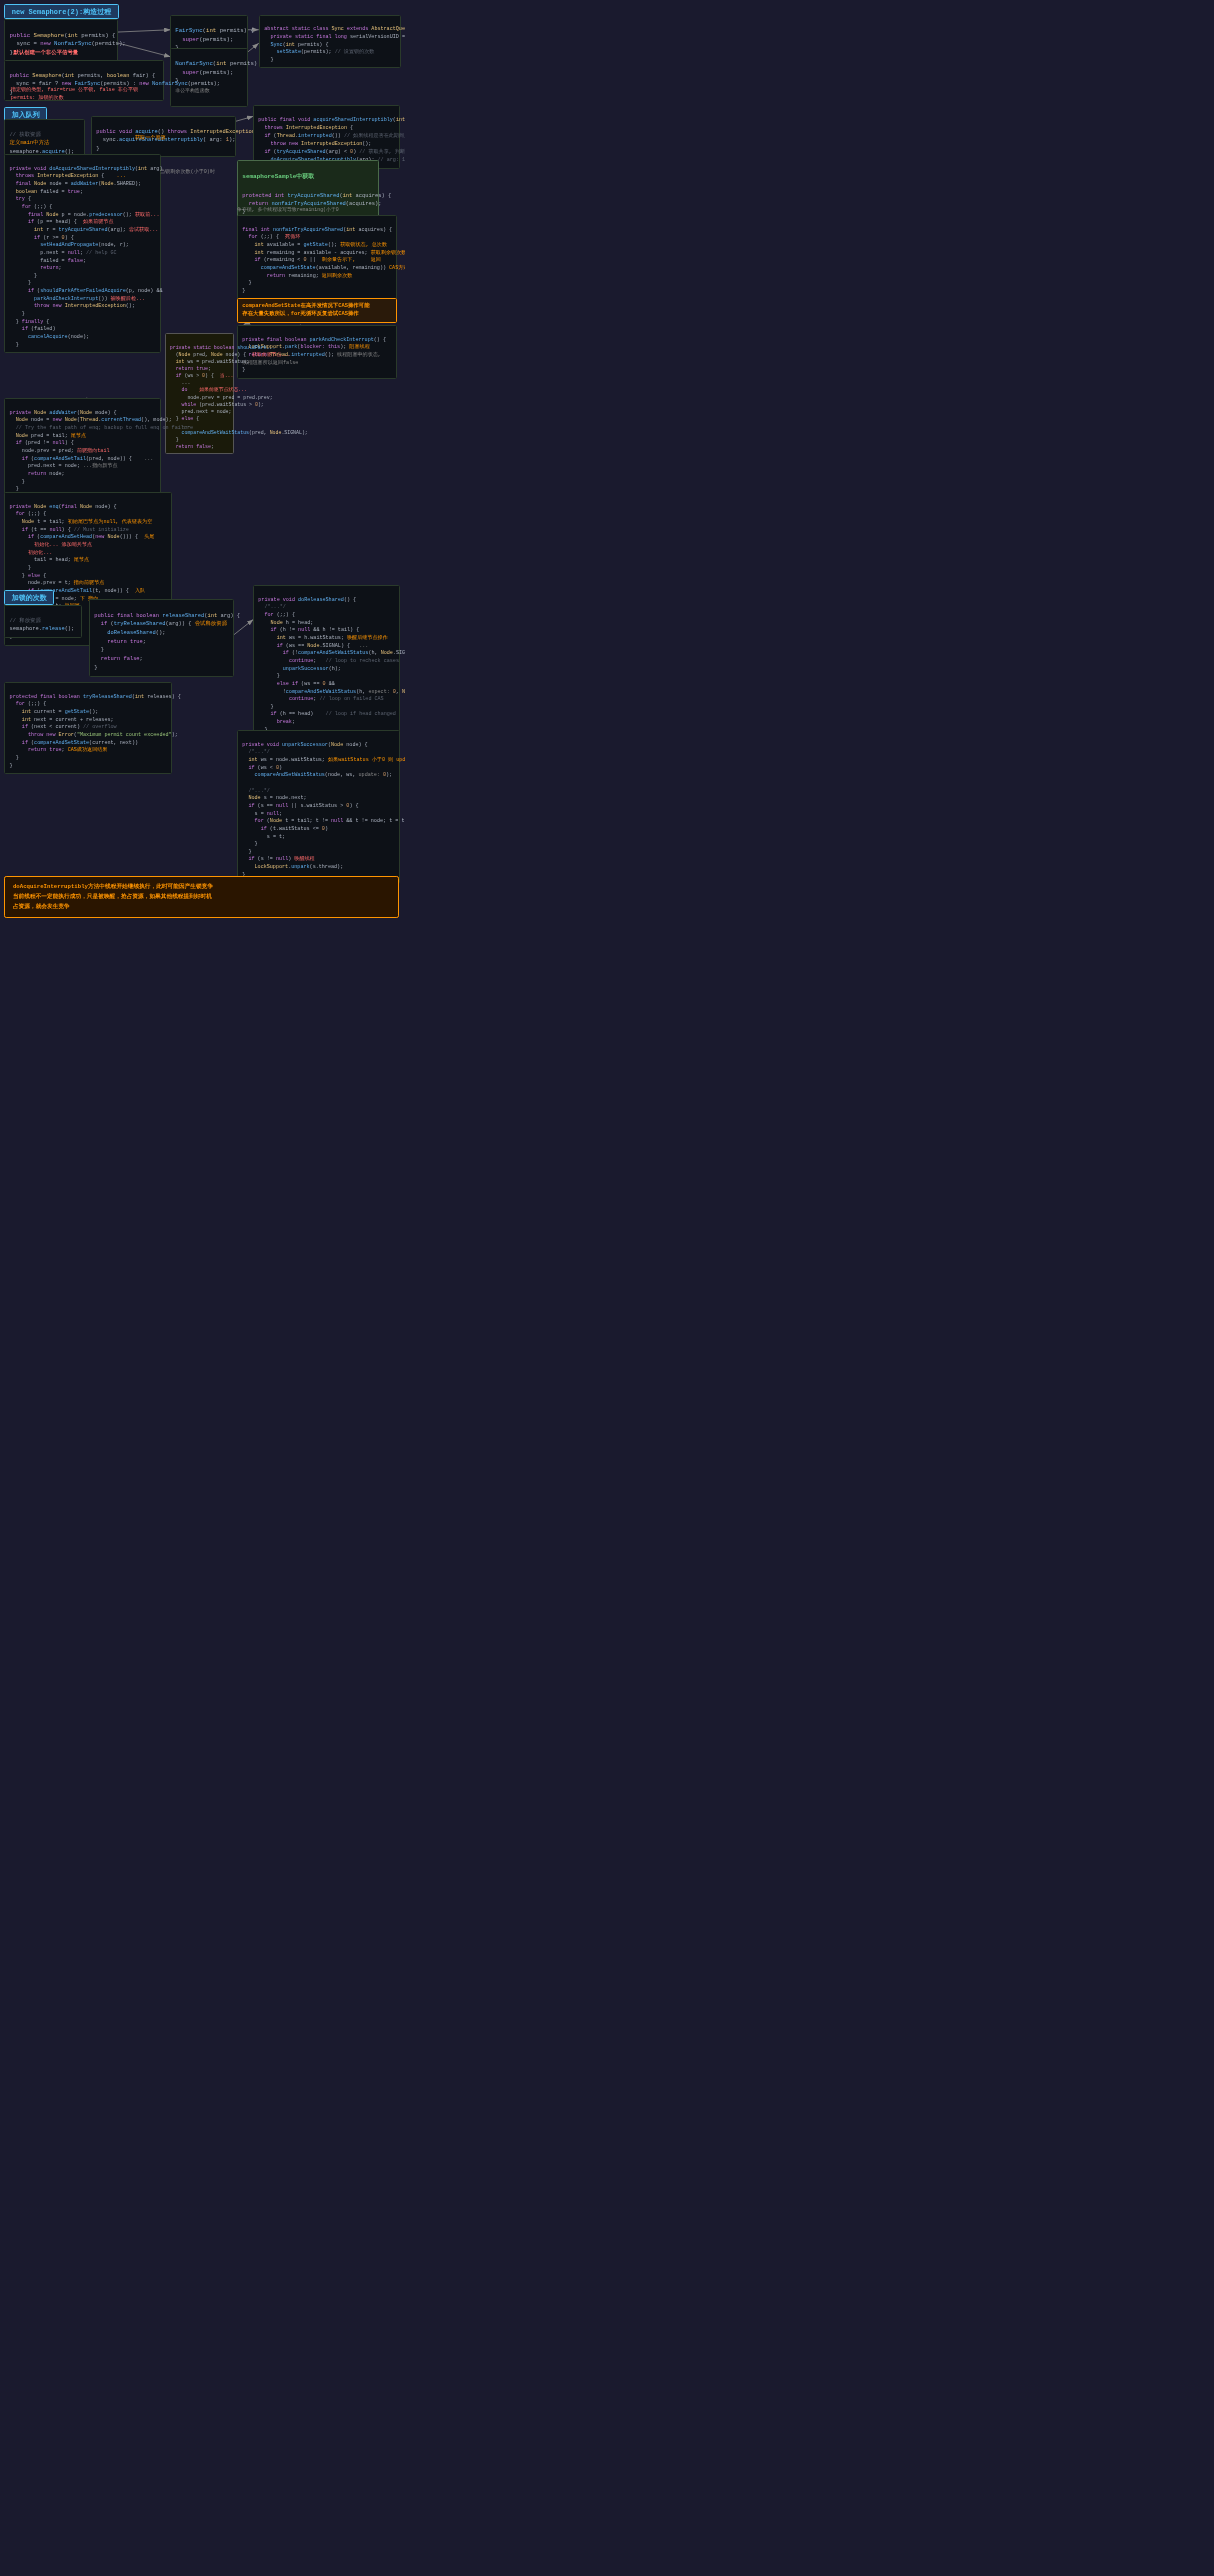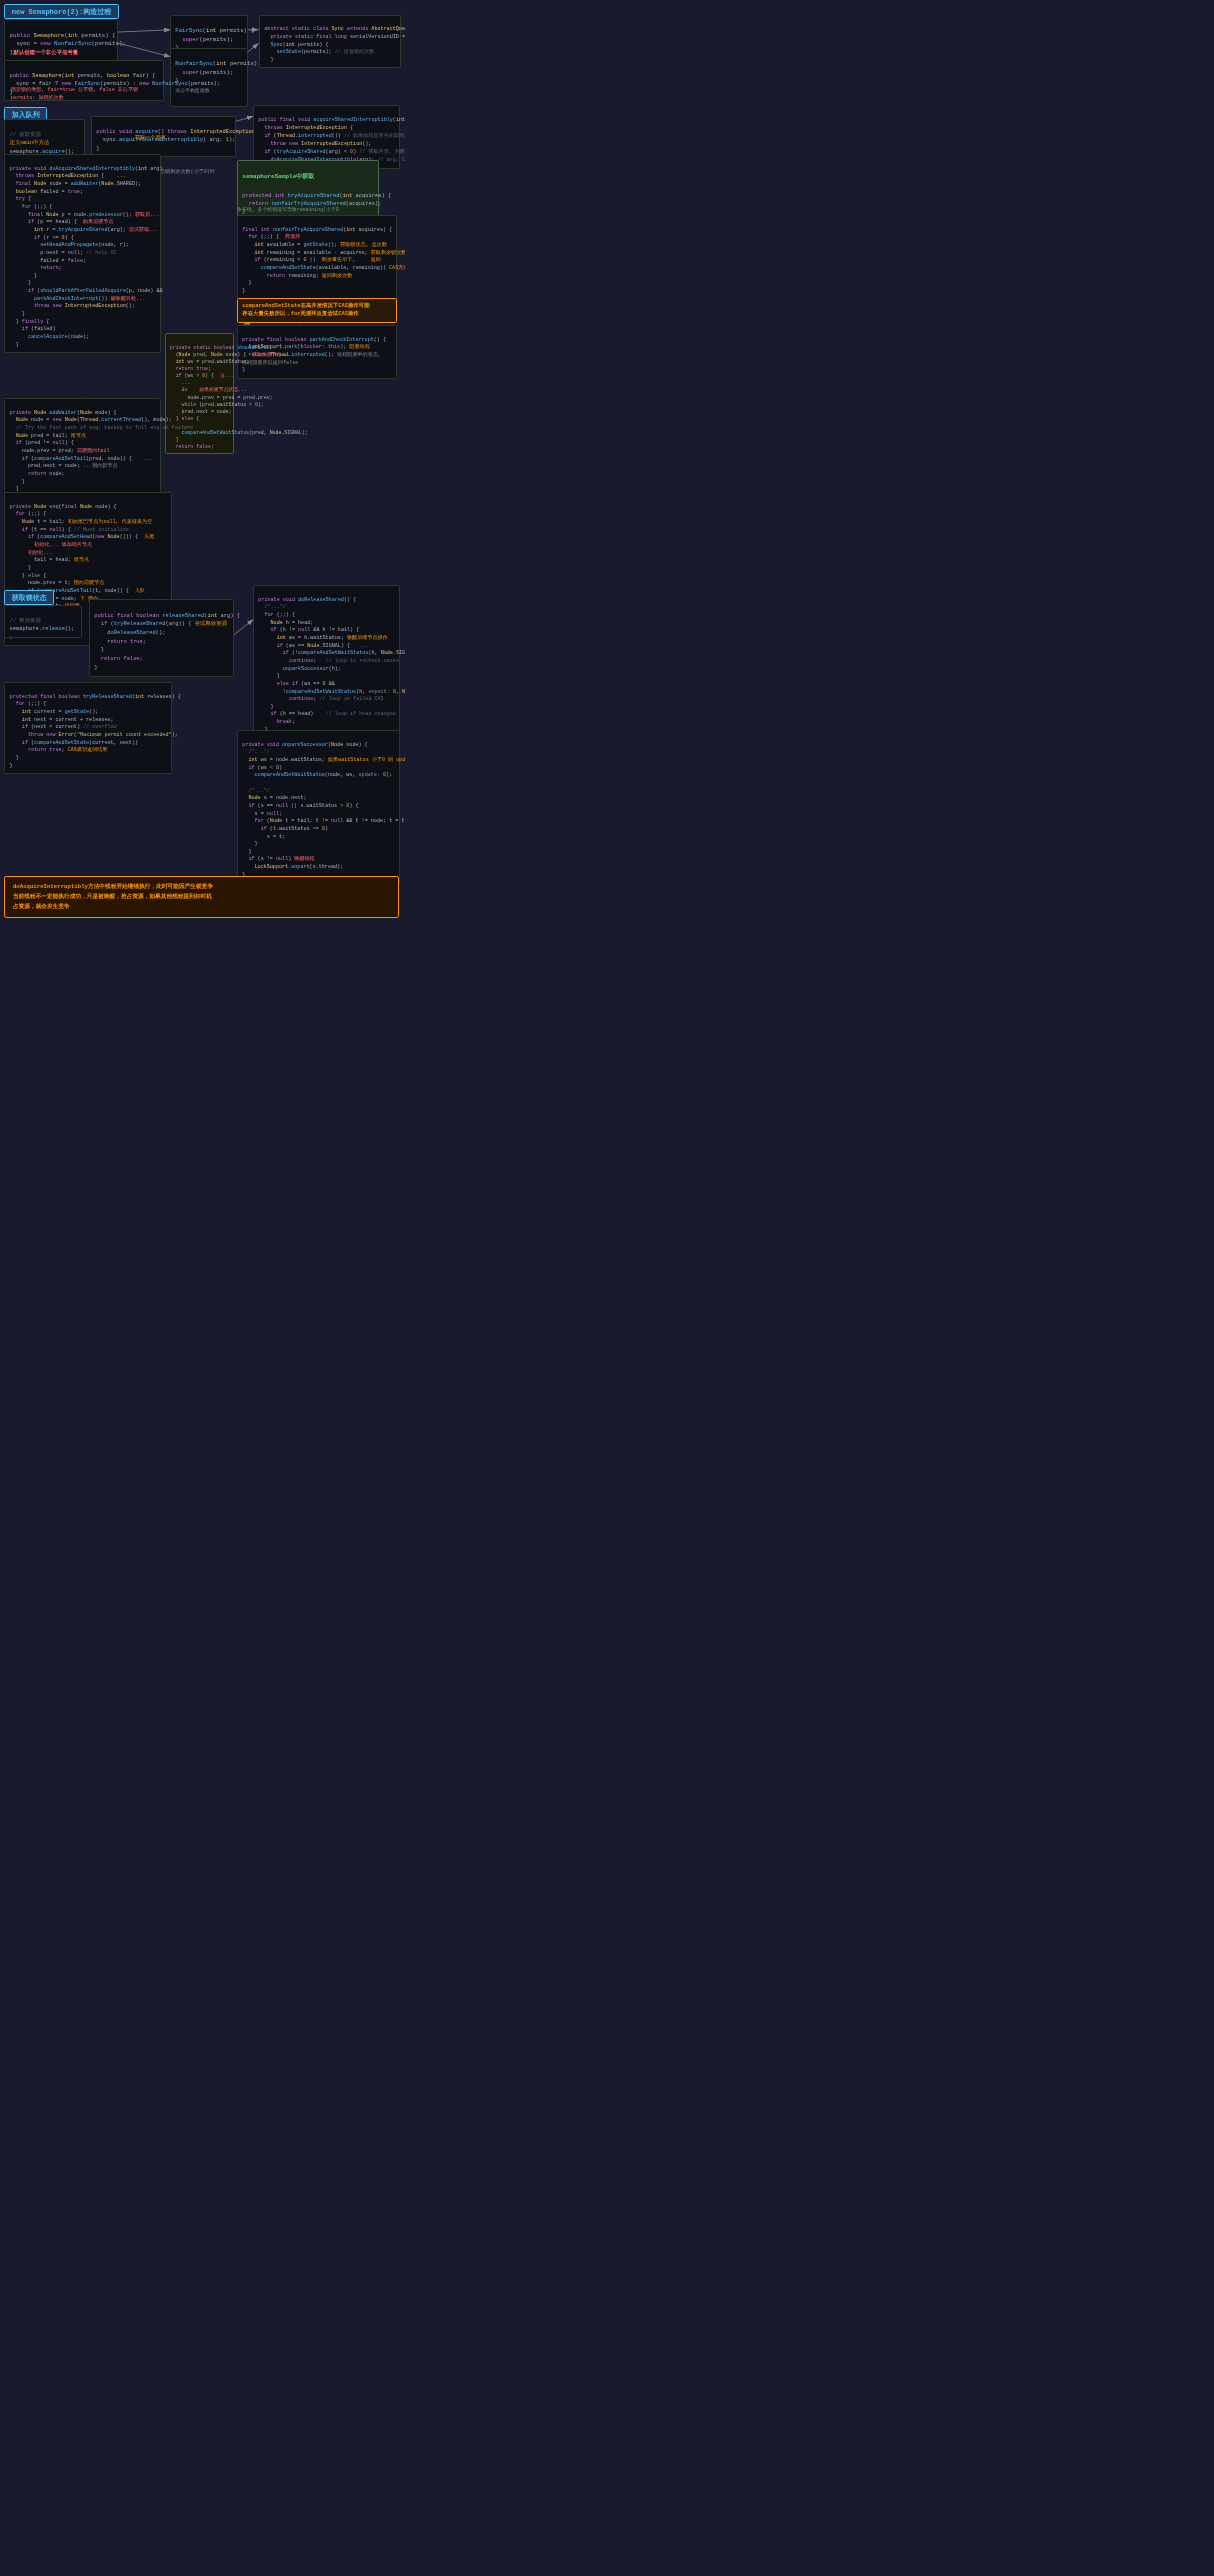--- a/index.html
+++ b/index.html
@@ -300,21 +300,21 @@
       <span class="var">node</span>.<span class="var">prev</span> = <span class="var">t</span>; <span style="color:#ff9500;">指向前驱节点</span>
       <span class="kw">if</span> (<span class="fn">compareAndSetTail</span>(<span class="var">t</span>, <span class="var">node</span>)) {  <span style="color:#ff9500;">入队</span>
         <span class="var">t</span>.<span class="var">next</span> = <span class="var">node</span>; <span style="color:#ff9500;">下 指向</span>
         <span class="kw">return</span> <span class="var">t</span>; <span style="color:#ff9500;">返回尾</span>
       }
     }
   }
 }
 </div>
 
-<div style="position:absolute; top:590px; left:4.3px; background:#1e3a5f; color:#4fc3f7; border:0.8px solid #4fc3f7; border-radius:1.6px; padding:1.6px 6.5px; font-size:7px; font-weight:bold;">获取锁状态</div>
+<div style="position:absolute; top:590px; left:4.3px; background:#1e3a5f; color:#4fc3f7; border:0.8px solid #4fc3f7; border-radius:1.6px; padding:1.6px 6.5px; font-size:7px; font-weight:bold;">加锁的次数</div>
 
 <div class="code-block" style="top:605px; left:4.3px; width:78px; padding:3.2px 4.3px; font-size:5.4px;">
 <span class="cm">// 释放资源</span>
 <span class="var">semaphore</span>.<span class="fn">release</span>();
 </div>
 
 <div class="code-block" style="top:599px; left:89px; width:145px; padding:3.2px 4.3px; font-size:5.4px; line-height:1.6;">
 <span class="kw">public final boolean</span> <span class="fn">releaseShared</span>(<span class="type">int</span> <span class="var">arg</span>) {
   <span class="kw">if</span> (<span class="fn">tryReleaseShared</span>(<span class="var">arg</span>)) { <span style="color:#ff9500;">尝试释放资源</span>
     <span class="fn">doReleaseShared</span>();

